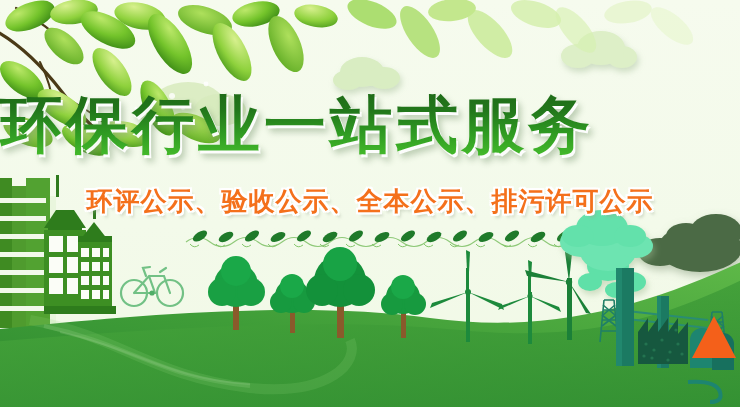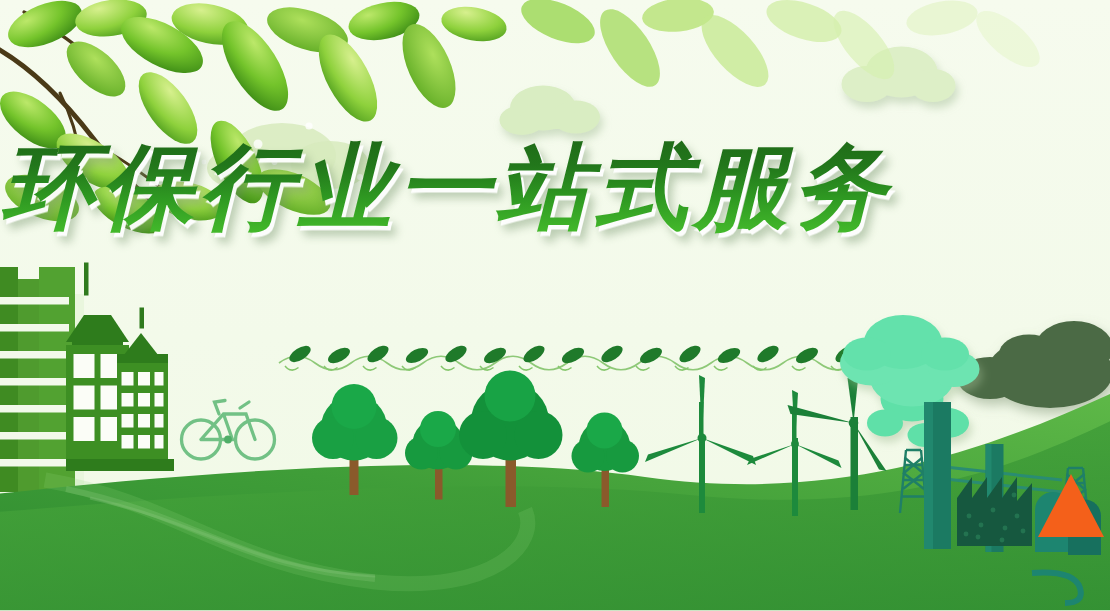--- a/index.html
+++ b/index.html
@@ -10,22 +10,22 @@
   }
   #banner{
     position:relative;width:740px;height:407px;overflow:hidden;
     background:linear-gradient(180deg,#f6fbee 0%,#f3faea 55%,#f1f9e6 100%);
   }
   .layer{position:absolute;left:0;top:0;width:740px;height:407px;}
   svg.layer{display:block;}
 
   
   #title-wrap{
-    position:absolute;left:0;top:92px;width:595px;text-align:right;
-    z-index:40;pointer-events:none;font-style:italic;
+    position:absolute;left:0;top:92px;width:595px;text-align:left;
+    z-index:40;pointer-events:none;
   }
   #main-title{
     display:inline-block;
     font-family:"DejaVu Sans","Liberation Sans",sans-serif;
     font-size:62px;line-height:66px;font-weight:bold;
     letter-spacing:4px;
     background:linear-gradient(180deg,#1f6b18 0%,#22771b 28%,#2f9a22 62%,#46bd2c 100%);
     -webkit-background-clip:text;background-clip:text;
     color:transparent;-webkit-text-fill-color:transparent;
     filter:drop-shadow(2px 3px 0 rgba(255,255,255,.95)) drop-shadow(3px 4px 3px rgba(120,150,110,.45));
@@ -391,14 +391,17 @@
       <path d="M688 382 q 28 -2 32 10 q 3 10 -10 10" fill="none" stroke="#1d8570" stroke-width="4"></path>
 
       <polygon points="714,316 736,358 692,358" fill="#f4601a"></polygon>
     </g>
   </svg>
 
   <div id="title-wrap">
     <div id="main-title">环保行业一站式服务</div>
   </div>
 
+  <div id="subtitle-wrap">
+    <div id="sub-title">环评公示、验收公示、全本公示、排污许可公示</div>
+  </div>
 
 </div>
 
 </body></html>

